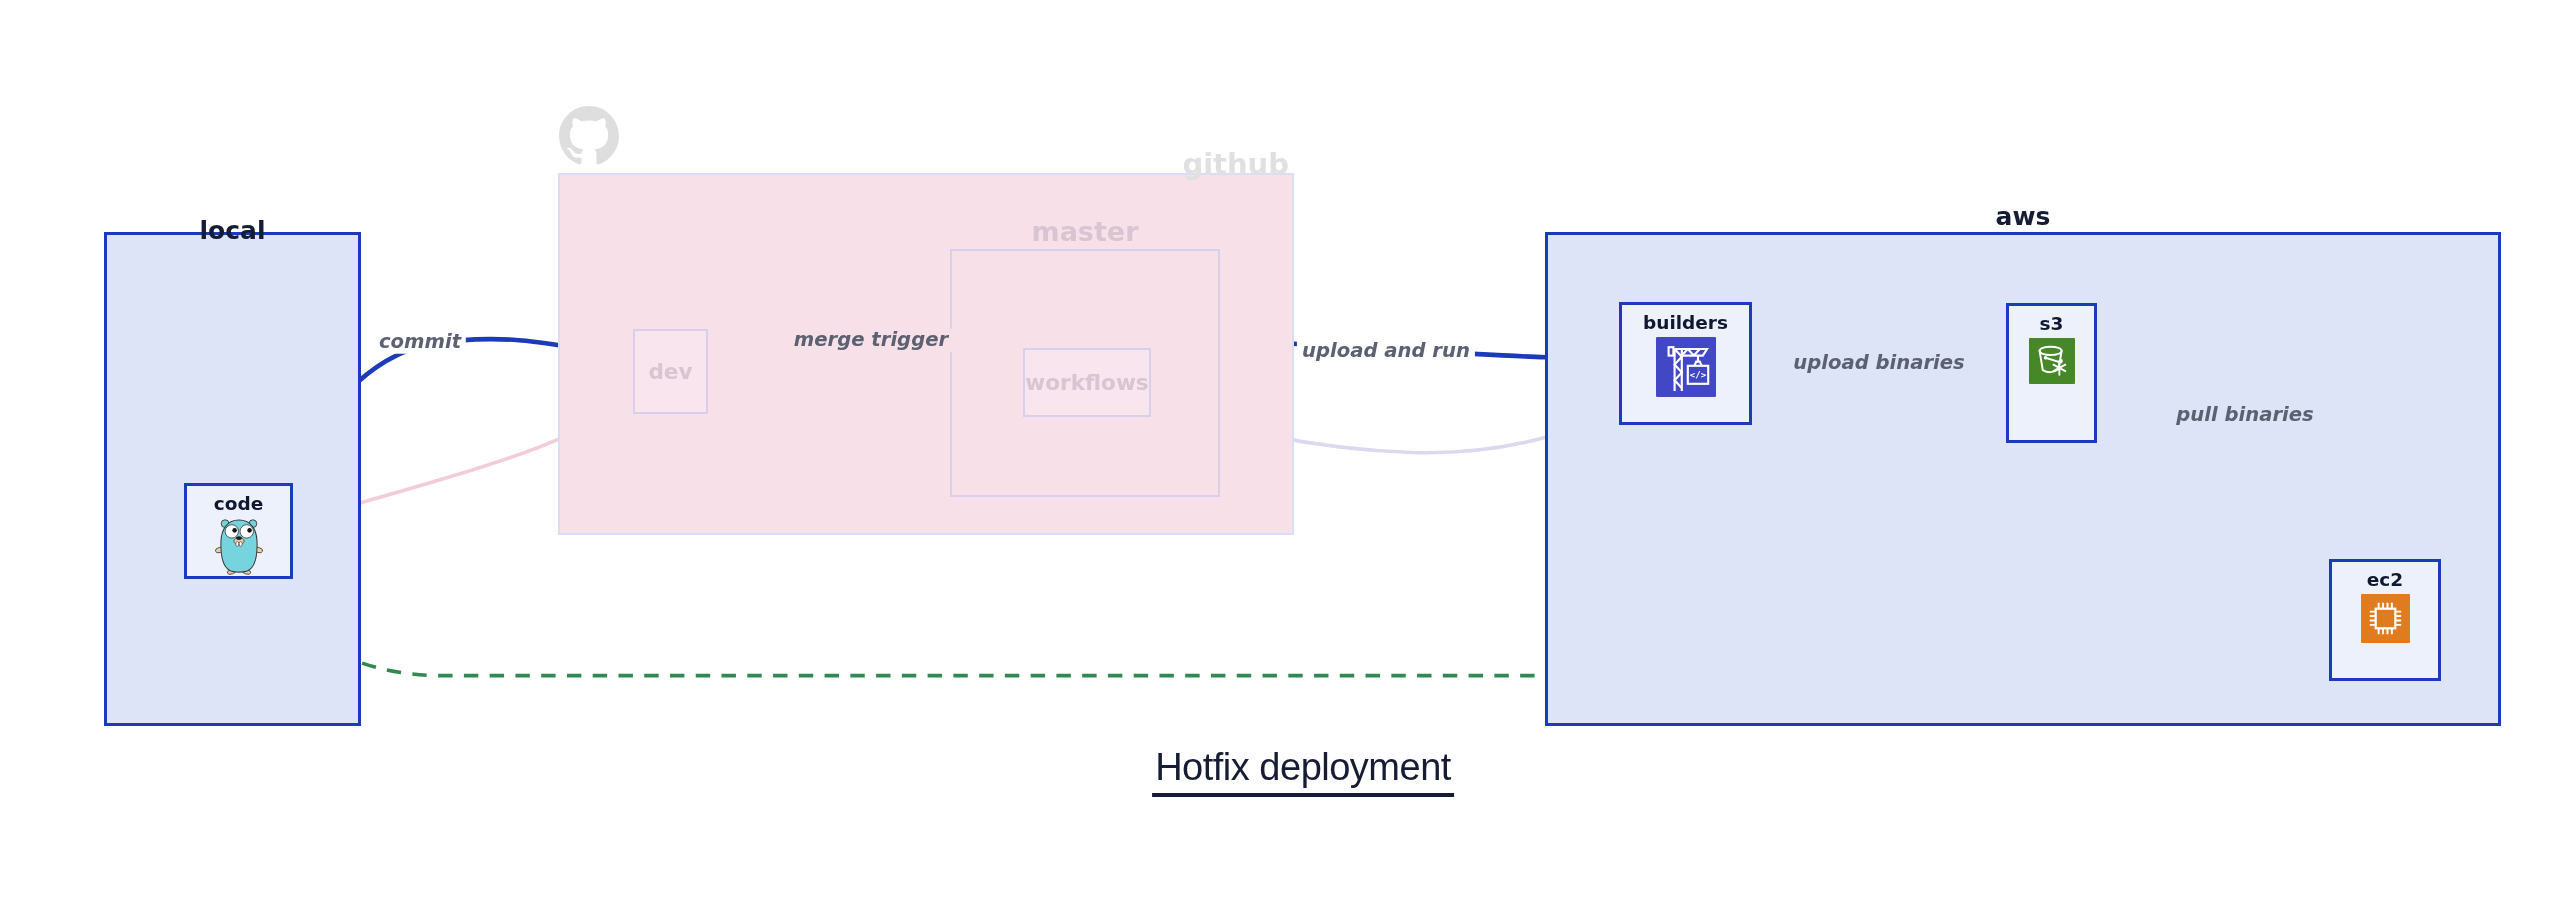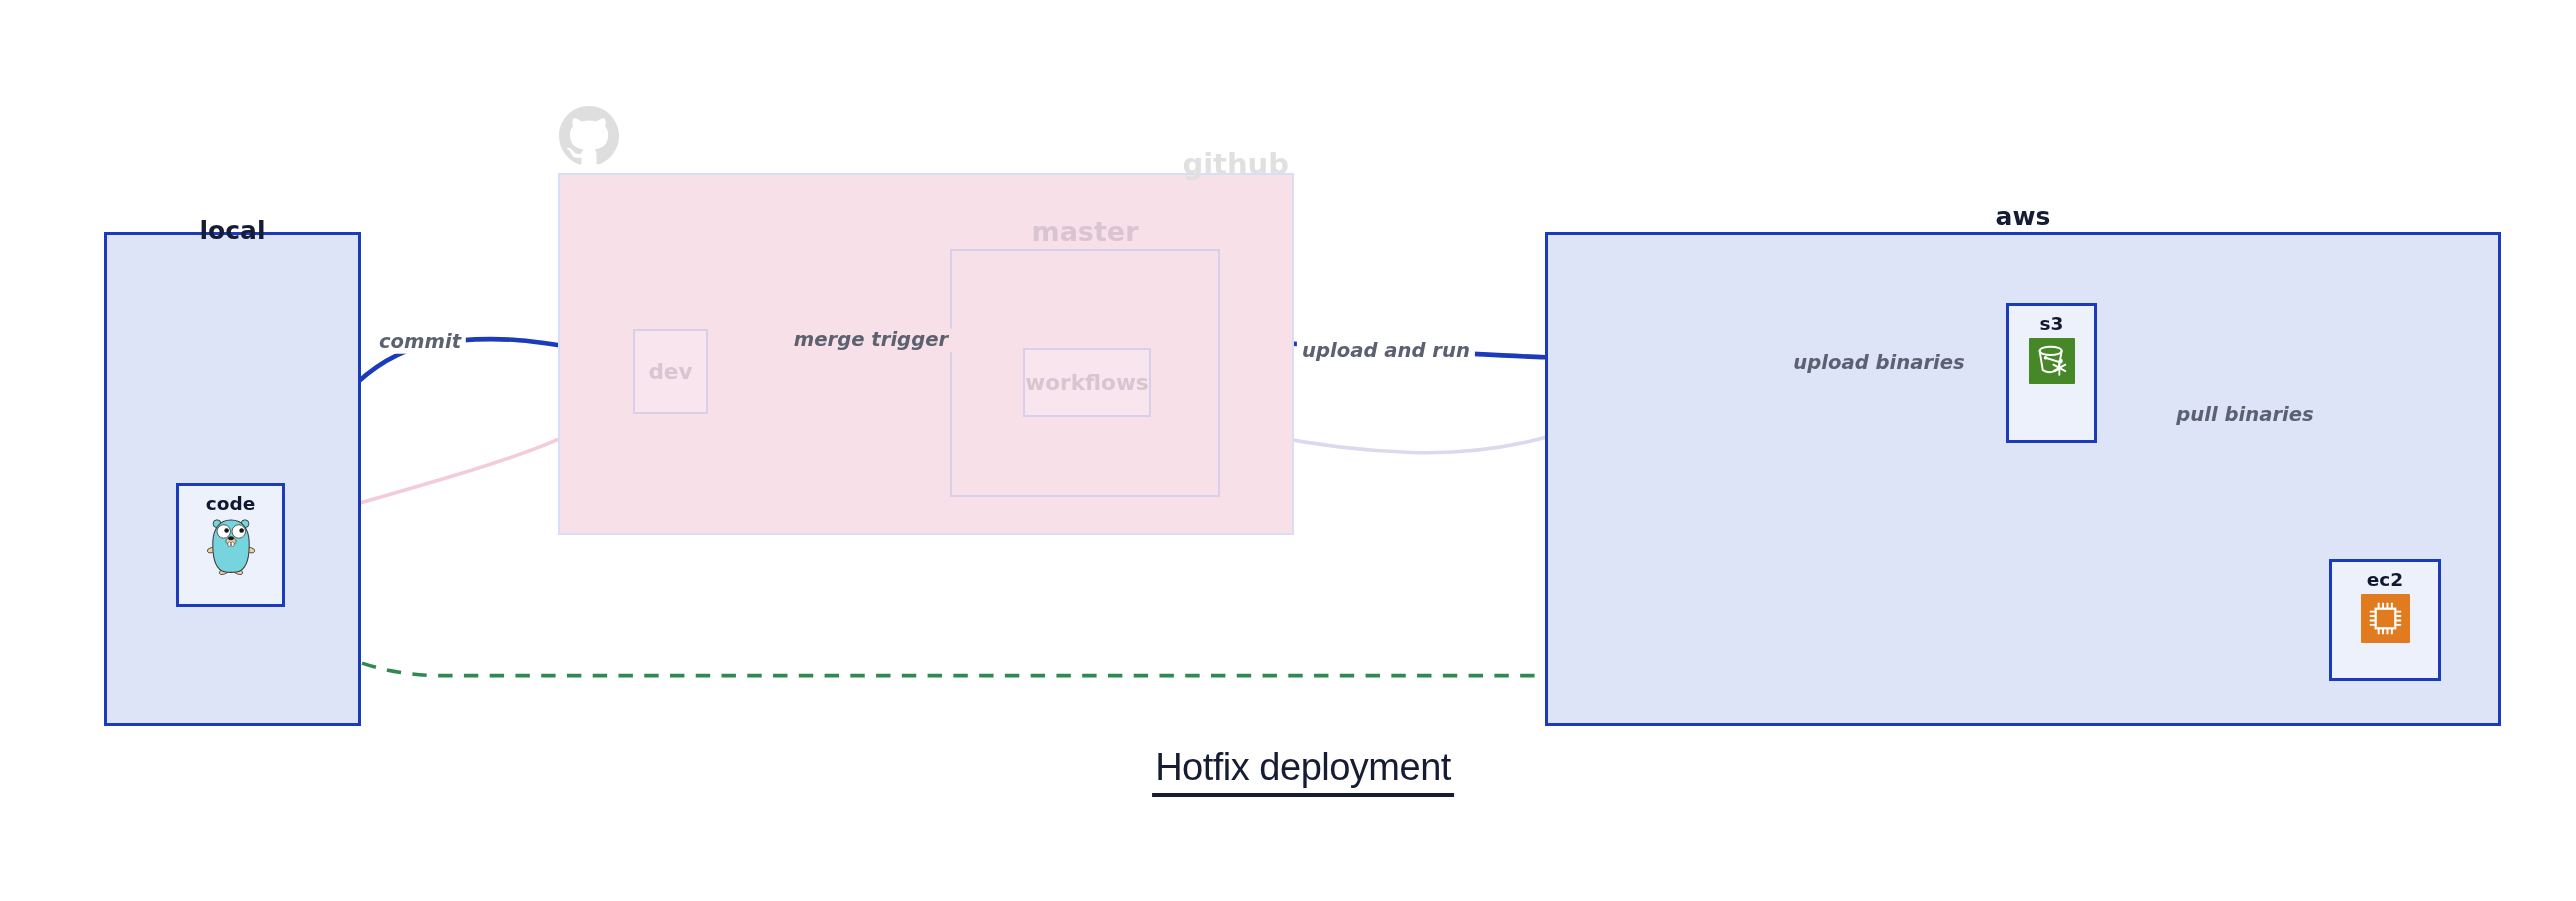--- a/index.html
+++ b/index.html
@@ -30,21 +30,21 @@
   .label-github{left:980px;top:135px;width:309px;text-align:right;color:var(--github-gray);font-size:29px;font-weight:600;margin-top:12px;}
   .label-master{left:950px;top:216px;width:270px;color:var(--faded-text);font-size:27px;font-weight:600;}
 
   
   .node{position:absolute;box-sizing:border-box;display:flex;flex-direction:column;align-items:center;}
   .node-strong{background:var(--node-fill);border:3.1px solid var(--blue);}
   .node-faded{background:var(--faded-node-fill);border:2.6px solid var(--faded-border);justify-content:center;}
   .node-label{color:#101830;font-weight:bold;font-size:18.5px;margin-top:7.2px;}
   .node-faded .node-label{color:var(--faded-text);font-size:21.6px;margin:0;}
 
-  .node-code{left:176px;top:483px;width:109px;height:124px;}
+  .node-code{left:184px;top:483px;width:109px;height:96px;}
   .node-dev{left:633px;top:329px;width:75px;height:85px;}
   .node-workflows{left:1023px;top:348px;width:128px;height:69px;}
   .node-builders{left:1619px;top:302px;width:133px;height:123px;}
   .node-s3{left:2006px;top:303px;width:91px;height:140px;}
   .node-ec2{left:2329px;top:559px;width:112px;height:122px;}
 
   .node-icon{margin-top:4.1px;display:block;}
 
   
   .octocat{position:absolute;left:559px;top:106px;width:60px;height:60px;}
@@ -149,20 +149,37 @@
       <ellipse cx="50" cy="45" rx="10" ry="6.5" fill="var(--gopher-skin)" stroke="#3a3a3a" stroke-width="1.5"></ellipse>
       <ellipse cx="50" cy="39" rx="5.5" ry="3.8" fill="#1b1b1b"></ellipse>
       <rect x="44" y="46" width="5.5" height="9" rx="2.5" fill="#ffffff" stroke="#3a3a3a" stroke-width="1.2"></rect>
       <rect x="50.5" y="46" width="5.5" height="9" rx="2.5" fill="#ffffff" stroke="#3a3a3a" stroke-width="1.2"></rect>
     </svg>
   </div>
 
   <div class="group-box box-aws"></div>
   <div class="group-label label-aws">aws</div>
 
+  <div class="node node-strong node-builders">
+    <div class="node-label">builders</div>
+    <svg class="node-icon" width="64" height="60" viewBox="0 0 100 100">
+      <rect x="0" y="0" width="100" height="100" rx="2" fill="var(--codebuild-bg)"></rect>
+      <g stroke="#ffffff" stroke-width="3.6" fill="none">
+        <rect x="21" y="17" width="8" height="14"></rect>
+        <path d="M31 20 L31 90 M43 20 L43 90"></path>
+        <path d="M31 20 L43 33 L31 46 L43 59 L31 72 L43 85"></path>
+        <path d="M31 20 L85 20 L78 31 L43 31"></path>
+        <path d="M43 31 L53 20 M53 20 L63 31 M63 31 L73 20"></path>
+        <path d="M70 31 L70 41"></path>
+        <path d="M64 48 L67 41 L73 41 L76 48"></path>
+        <rect x="53" y="48" width="34" height="30"></rect>
+      </g>
+      <text x="70" y="68" text-anchor="middle" fill="#ffffff" font-size="15" font-weight="bold" font-family="'DejaVu Sans Mono',monospace">&lt;/&gt;</text>
+    </svg>
+  </div>
 
   <div class="node node-strong node-s3">
     <div class="node-label">s3</div>
     <svg class="node-icon" width="46" height="46" viewBox="0 0 100 100">
       <rect x="0" y="0" width="100" height="100" rx="2" fill="var(--s3-bg)"></rect>
       <g stroke="#ffffff" stroke-width="4.2" fill="none" stroke-linecap="round">
         <ellipse cx="47" cy="28" rx="24" ry="9"></ellipse>
         <path d="M23 28 L30 70 Q 47 80 64 68 L71 28"></path>
         <path d="M36 43 L68 53 Q 72 54 71 48"></path>
       </g>

